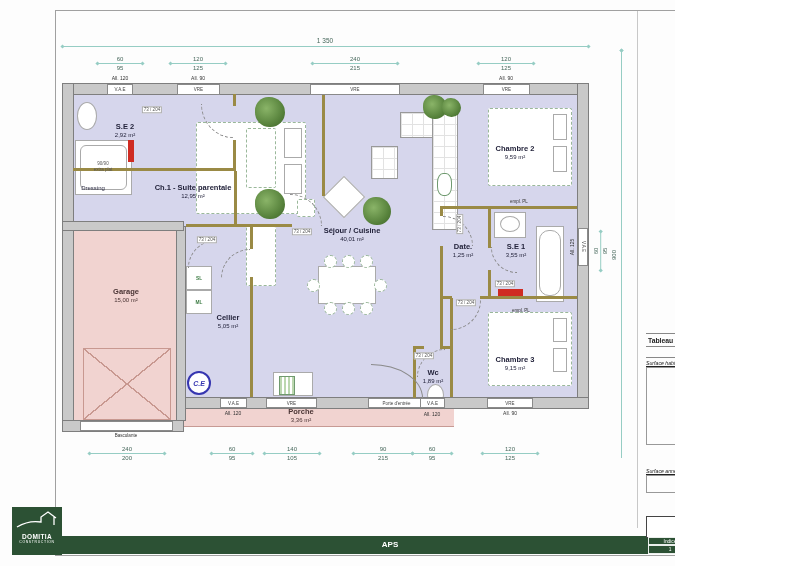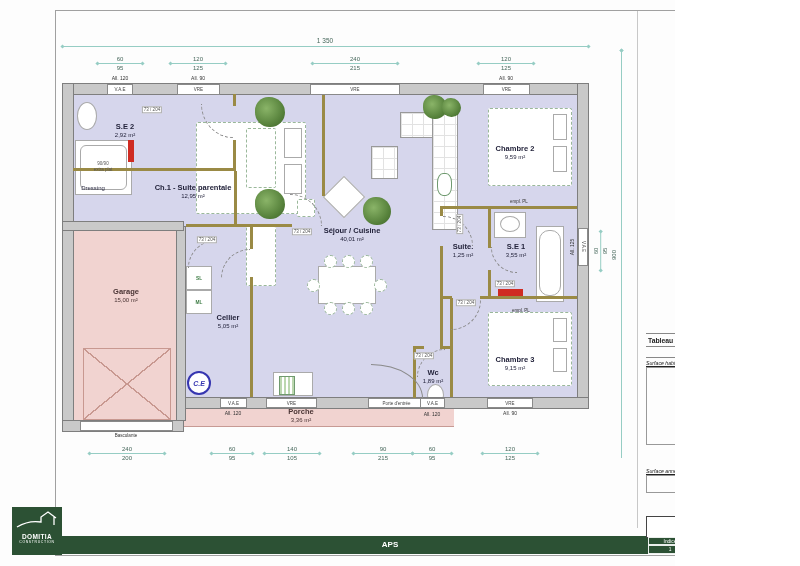--- a/index.html
+++ b/index.html
@@ -229,21 +229,21 @@
     </div>
   <div class="room" style="left:352px;top:235px">
       <div class="rname">Séjour / Cuisine</div>
       <div class="rarea">40,01 m²</div>
     </div>
   <div class="room" style="left:515px;top:153px">
       <div class="rname">Chambre 2</div>
       <div class="rarea">9,59 m²</div>
     </div>
   <div class="room" style="left:463px;top:251px">
-      <div class="rname">Suite.</div>
+      <div class="rname">Date.</div>
       <div class="rarea">1,25 m²</div>
     </div>
   <div class="room" style="left:516px;top:251px">
       <div class="rname">S.E 1</div>
       <div class="rarea">3,55 m²</div>
     </div>
   <div class="room" style="left:515px;top:364px">
       <div class="rname">Chambre 3</div>
       <div class="rarea">9,15 m²</div>
     </div>

